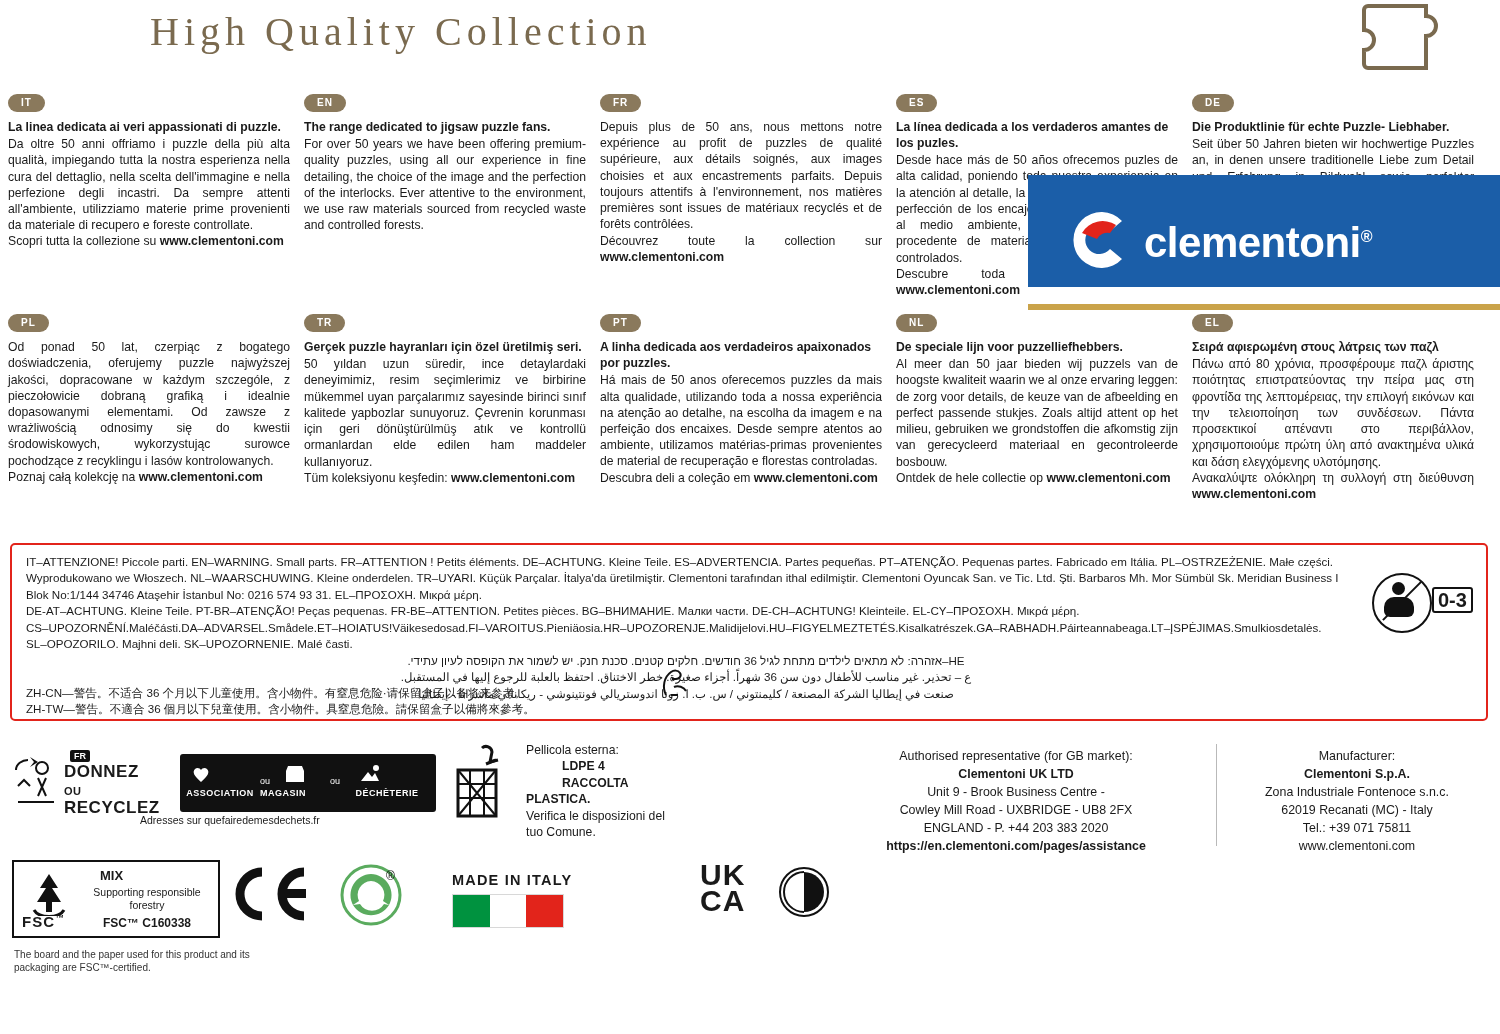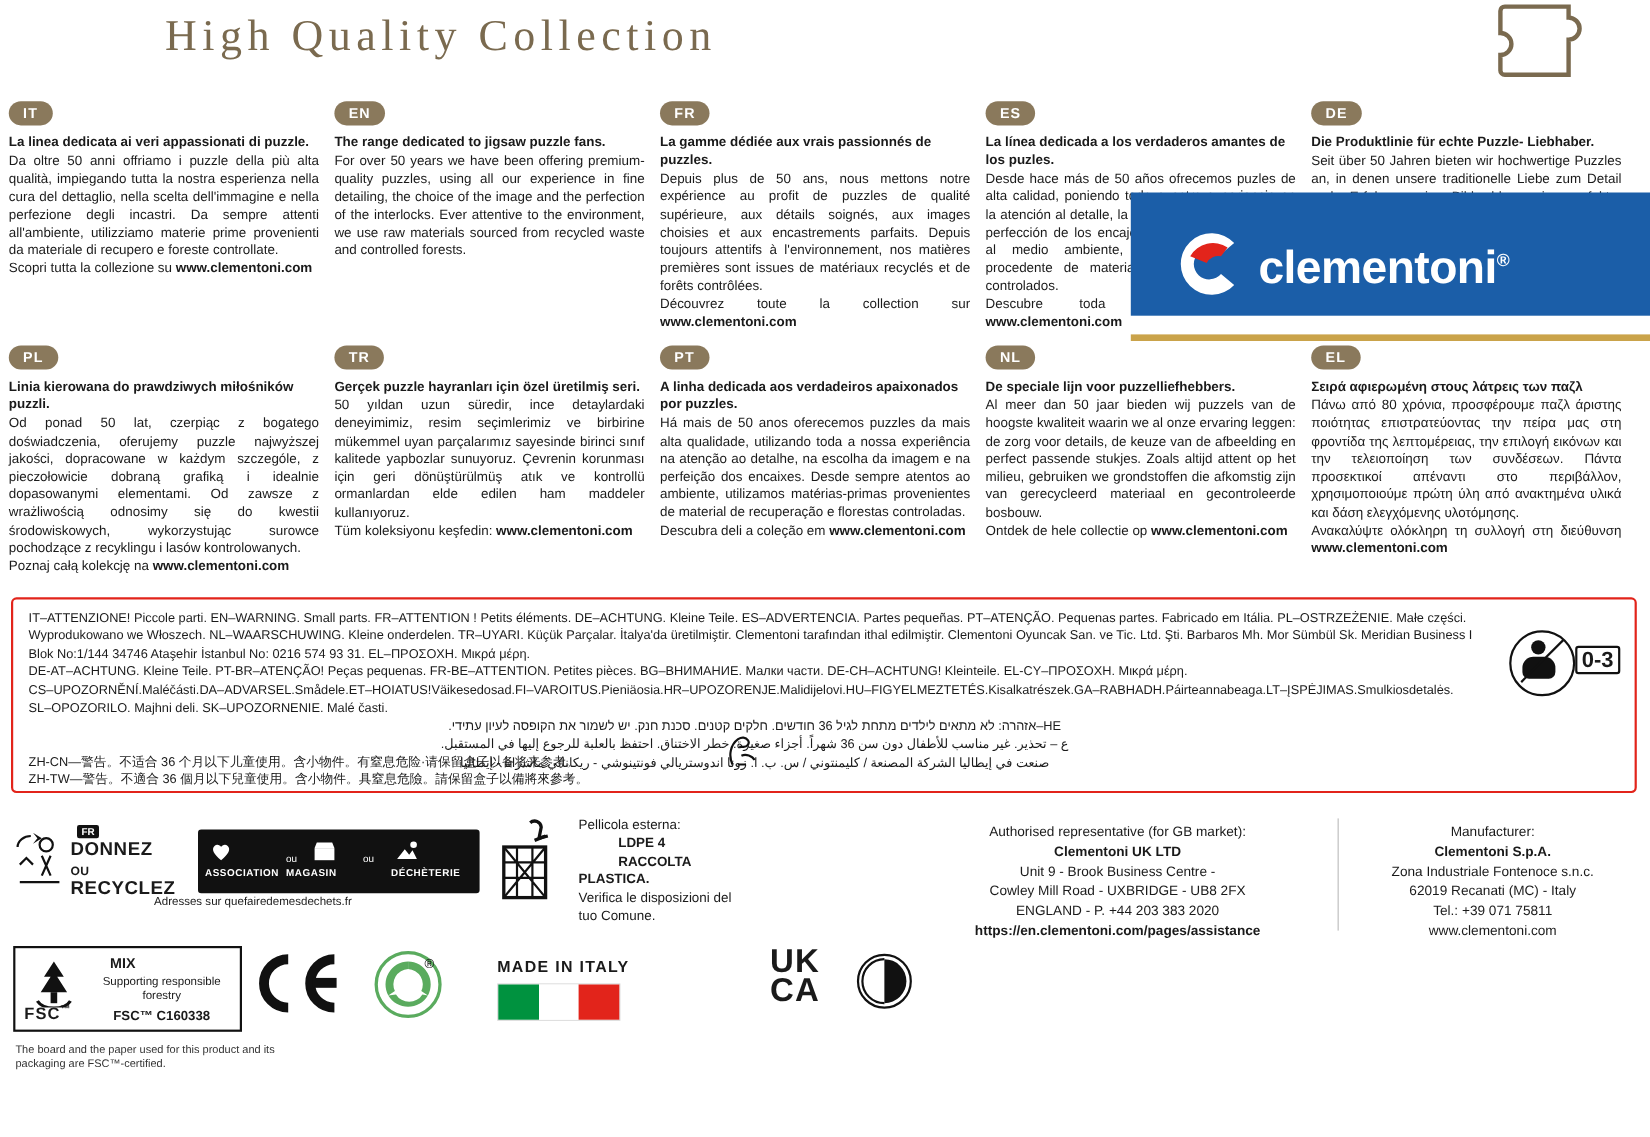--- a/index.html
+++ b/index.html
@@ -53,21 +53,21 @@
     margin-right: 14px;
     margin-bottom: 14px;
   }
   .lang-col:nth-child(5n) {
     margin-right: 0;
   }
   .lang-badge {
     display: inline-block;
     background: #8a795c;
     color: #ffffff;
-    font-size: 13px;
+    font-size: 10px;
     font-weight: bold;
     letter-spacing: 1px;
     border-radius: 11px;
     padding: 3px 13px 4px 13px;
     margin-bottom: 7px;
   }
   .lang-lead {
     font-size: 12.2px;
     font-weight: bold;
     line-height: 1.32;
@@ -446,42 +446,40 @@
   </div>
 
   <div class="lang-col">
     <div class="lang-badge">EN</div>
     <div class="lang-lead">The range dedicated to jigsaw puzzle fans.</div>
     <div class="lang-body">For over 50 years we have been offering premium-quality puzzles, using all our experience in fine detailing, the choice of the image and the perfection of the interlocks. Ever attentive to the environment, we use raw materials sourced from recycled waste and controlled forests.</div>
   </div>
 
   <div class="lang-col">
     <div class="lang-badge">FR</div>
-    <div class="lang-lead">La gamme dédiée aux vrais passionnés de puzzles.</div>
     <div class="lang-body">Depuis plus de 50 ans, nous mettons notre expérience au profit de puzzles de qualité supérieure, aux détails soignés, aux images choisies et aux encastrements parfaits. Depuis toujours attentifs à l'environnement, nos matières premières sont issues de matériaux recyclés et de forêts contrôlées.</div>
     <div class="lang-body"><span>Découvrez toute la collection sur </span><span class="site">www.clementoni.com</span></div>
   </div>
 
   <div class="lang-col">
     <div class="lang-badge">ES</div>
     <div class="lang-lead">La línea dedicada a los verdaderos amantes de los puzles.</div>
     <div class="lang-body">Desde hace más de 50 años ofrecemos puzles de alta calidad, poniendo toda nuestra experiencia en la atención al detalle, la selección de la imagen y la perfección de los encajes. Desde siempre atentos al medio ambiente, usamos materia prima procedente de material recuperado y bosques controlados.</div>
     <div class="lang-body"><span>Descubre toda la colección en </span><span class="site">www.clementoni.com</span></div>
   </div>
 
   <div class="lang-col">
     <div class="lang-badge">DE</div>
     <div class="lang-lead">Die Produktlinie für echte Puzzle- Liebhaber.</div>
     <div class="lang-body">Seit über 50 Jahren bieten wir hochwertige Puzzles an, in denen unsere traditionelle Liebe zum Detail und Erfahrung in Bildwahl sowie perfekter Passgenauigkeit stecken. Weil wir immer schon umweltbewusst waren, stammen unsere Rohstoffe aus Recycling und kontrollierter Forstwirtschaft.</div>
     <div class="lang-body"><span>Entdecken Sie unsere gesamte Kollektion auf </span><span class="site">www.clementoni.com</span></div>
   </div>
 
   <div class="lang-col">
     <div class="lang-badge">PL</div>
-    <div class="lang-lead">Linia kierowana do prawdziwych miłośników puzzli.</div>
     <div class="lang-body">Od ponad 50 lat, czerpiąc z bogatego doświadczenia, oferujemy puzzle najwyższej jakości, dopracowane w każdym szczególe, z pieczołowicie dobraną grafiką i idealnie dopasowanymi elementami. Od zawsze z wrażliwością odnosimy się do kwestii środowiskowych, wykorzystując surowce pochodzące z recyklingu i lasów kontrolowanych.</div>
     <div class="lang-body"><span>Poznaj całą kolekcję na </span><span class="site">www.clementoni.com</span></div>
   </div>
 
   <div class="lang-col">
     <div class="lang-badge">TR</div>
     <div class="lang-lead">Gerçek puzzle hayranları için özel üretilmiş seri.</div>
     <div class="lang-body">50 yıldan uzun süredir, ince detaylardaki deneyimimiz, resim seçimlerimiz ve birbirine mükemmel uyan parçalarımız sayesinde birinci sınıf kalitede yapbozlar sunuyoruz. Çevrenin korunması için geri dönüştürülmüş atık ve kontrollü ormanlardan elde edilen ham maddeler kullanıyoruz.</div>
     <div class="lang-body"><span>Tüm koleksiyonu keşfedin: </span><span class="site">www.clementoni.com</span></div>
   </div>

